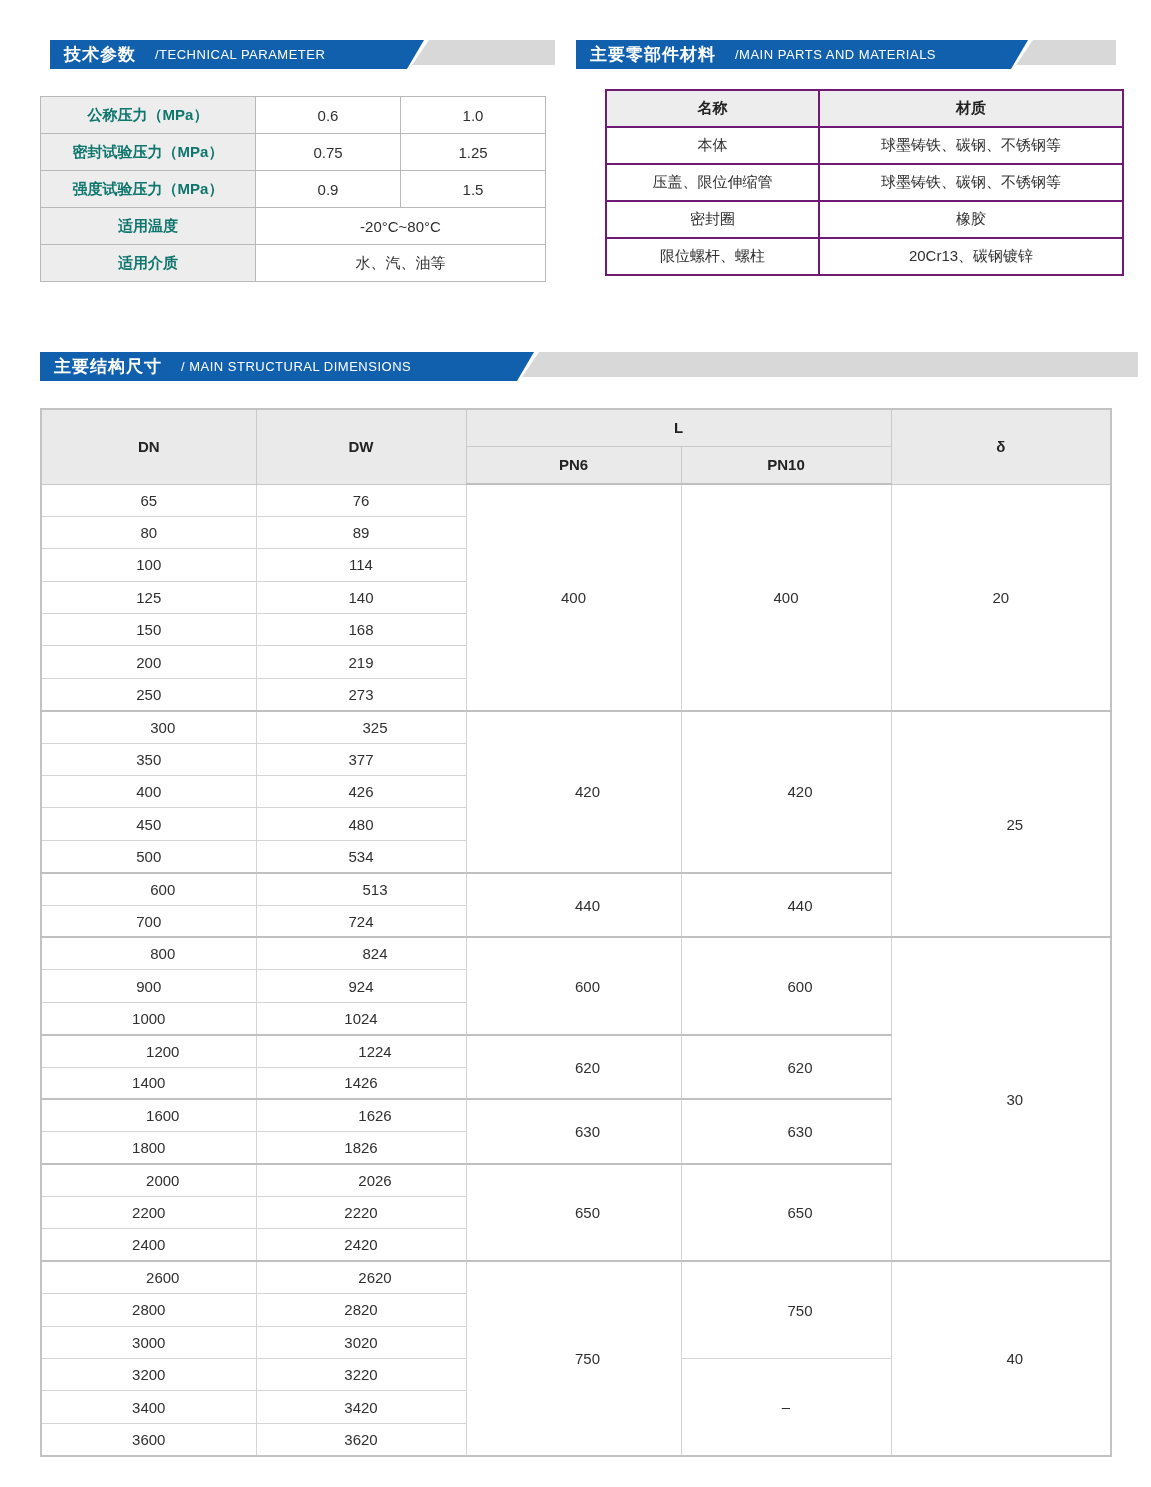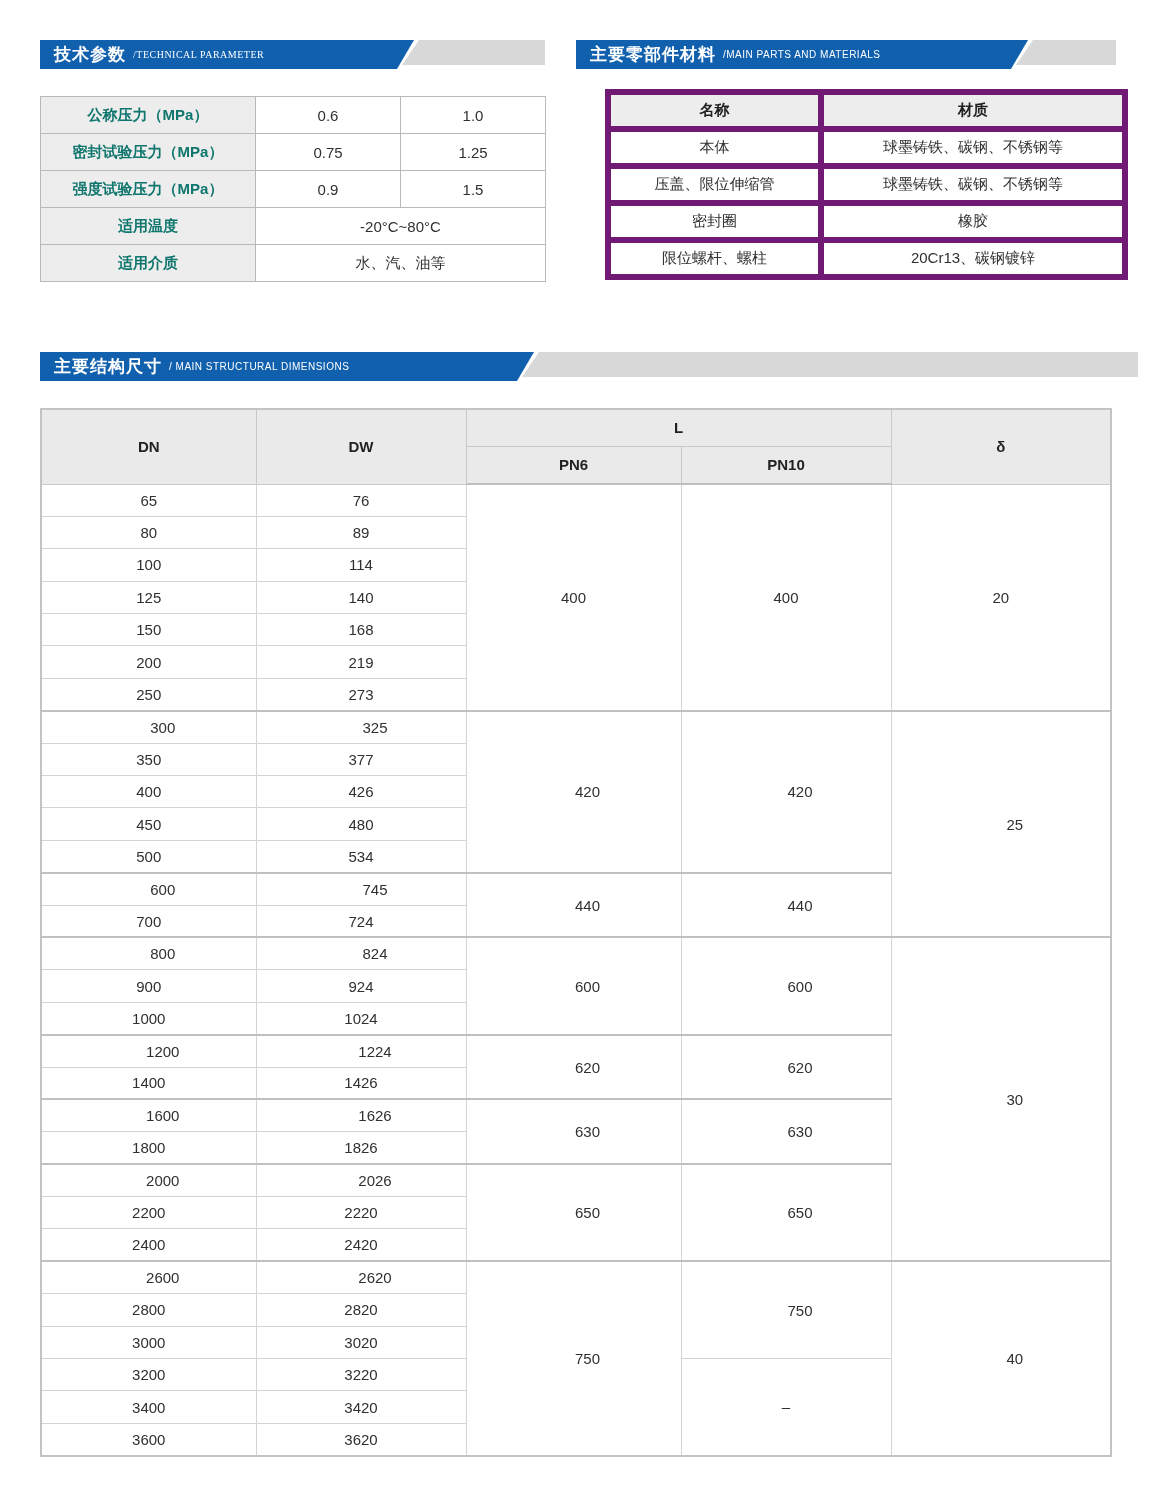--- a/index.html
+++ b/index.html
@@ -8,60 +8,60 @@
 
   
   .sec { position:absolute; height:29px; display:flex; align-items:stretch; }
   .sec .blue {
     background:#1160ad; color:#ffffff; display:flex; align-items:center;
     padding-left:14px; padding-right:28px; flex:0 0 auto;
     clip-path:polygon(0 0, 100% 0, calc(100% - 17px) 100%, 0 100%);
     white-space:nowrap;
   }
   .sec .zh { font-weight:bold; font-size:17px; letter-spacing:1px; }
-  .sec .en { font-size:10px; margin-left:7px; letter-spacing:0.5px; }
+  .sec .en { font-size:13px; margin-left:19px; letter-spacing:0.5px; }
   .sec .gray {
     flex:1; background:#d8d8d8; height:25px; margin-left:-12px;
     clip-path:polygon(17px 0, 100% 0, 100% 100%, 0 100%);
   }
 
   
   table.t { position:absolute; border-collapse:collapse; table-layout:fixed; background:#ffffff; color:#303030; }
   table.t th, table.t td { text-align:center; vertical-align:middle; overflow:hidden; padding:0 4px; }
 
   
   .t1 { left:40px; top:96px; width:505px; }
   .t1 tr { height:37px; }
   .t1 th, .t1 td { border:1px solid #b9b9b9; }
   .t1 th.lab { background:#ededed; font-weight:bold; font-size:15px; color:#0f766e; }
   .t1 td { font-size:15px; }
 
   
   .t2 { left:605px; top:89px; width:517px; }
   .t2 tr { height:37px; }
-  .t2 th, .t2 td { border:6px solid #701a75; }
+  .t2 th, .t2 td { border:2px solid #701a75; }
   .t2 th { background:#ededed; font-weight:bold; font-size:15px; color:#222; }
   .t2 td { font-size:15px; }
 
   
   .t3 { left:40px; top:408px; width:1070px; border:2px solid #c3c3c3; }
   .t3 th { background:#eaeaea; font-weight:bold; font-size:15px; color:#222; border:1px solid #c9c9c9; }
   .t3 td { font-size:15px; border:1px solid #d4d4d4; }
   .t3 thead tr.r1 { height:37px; }
   .t3 thead tr.r2 { height:38px; }
   .t3 thead tr.r2 th { border-bottom:2px solid #bfbfbf; }
   .t3 tbody tr { height:32.4px; }
   .t3 tbody tr.gs td { border-top:2px solid #c0c0c0;padding-left:32px; }
 </style>
 </head>
 <body>
 
 <div class="page">
 
-  <div class="sec" style="left:40px; top:40px; width:505px;font-family:Liberation Serif, serif;">
+  <div class="sec" style="left:50px; top:40px; width:505px;">
     <div class="blue" style="flex-basis:332px;">
       <span class="zh">技术参数</span>
       <span class="en">/TECHNICAL PARAMETER</span>
     </div>
     <div class="gray"></div>
   </div>
 
   <div class="sec" style="left:576px; top:40px; width:540px;">
     <div class="blue" style="flex-basis:410px;">
       <span class="zh">主要零部件材料</span>
@@ -212,21 +212,21 @@
         <tr>
           <td>450</td>
           <td>480</td>
         </tr>
         <tr>
           <td>500</td>
           <td>534</td>
         </tr>
         <tr class="gs">
           <td>600</td>
-          <td>745</td>
+          <td>513</td>
           <td rowspan="2">440</td>
           <td rowspan="2">440</td>
         </tr>
         <tr>
           <td>700</td>
           <td>724</td>
         </tr>
         <tr class="gs">
           <td>800</td>
           <td>824</td>

